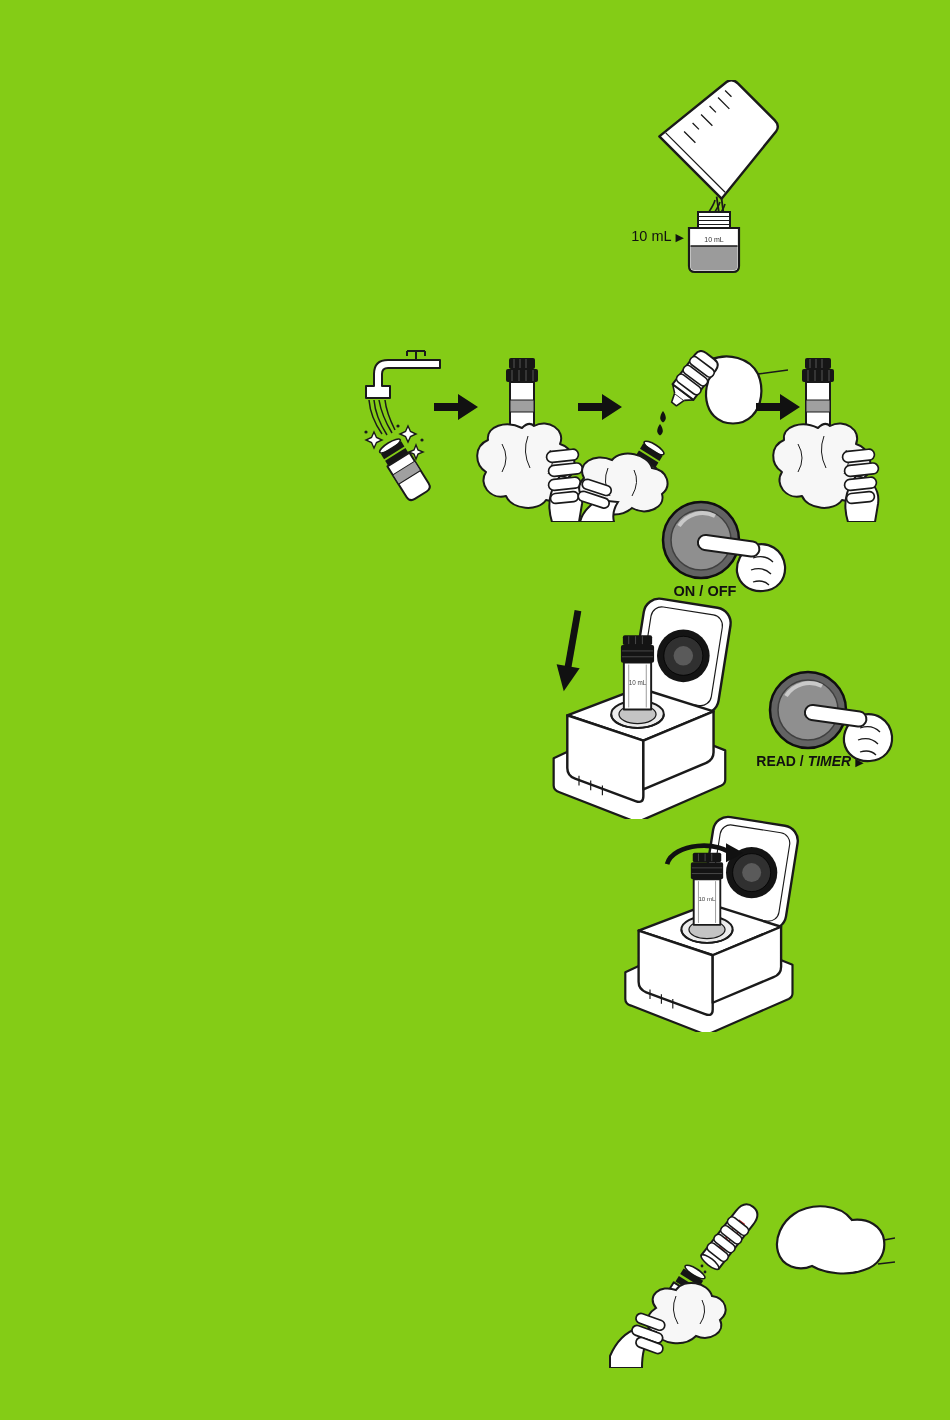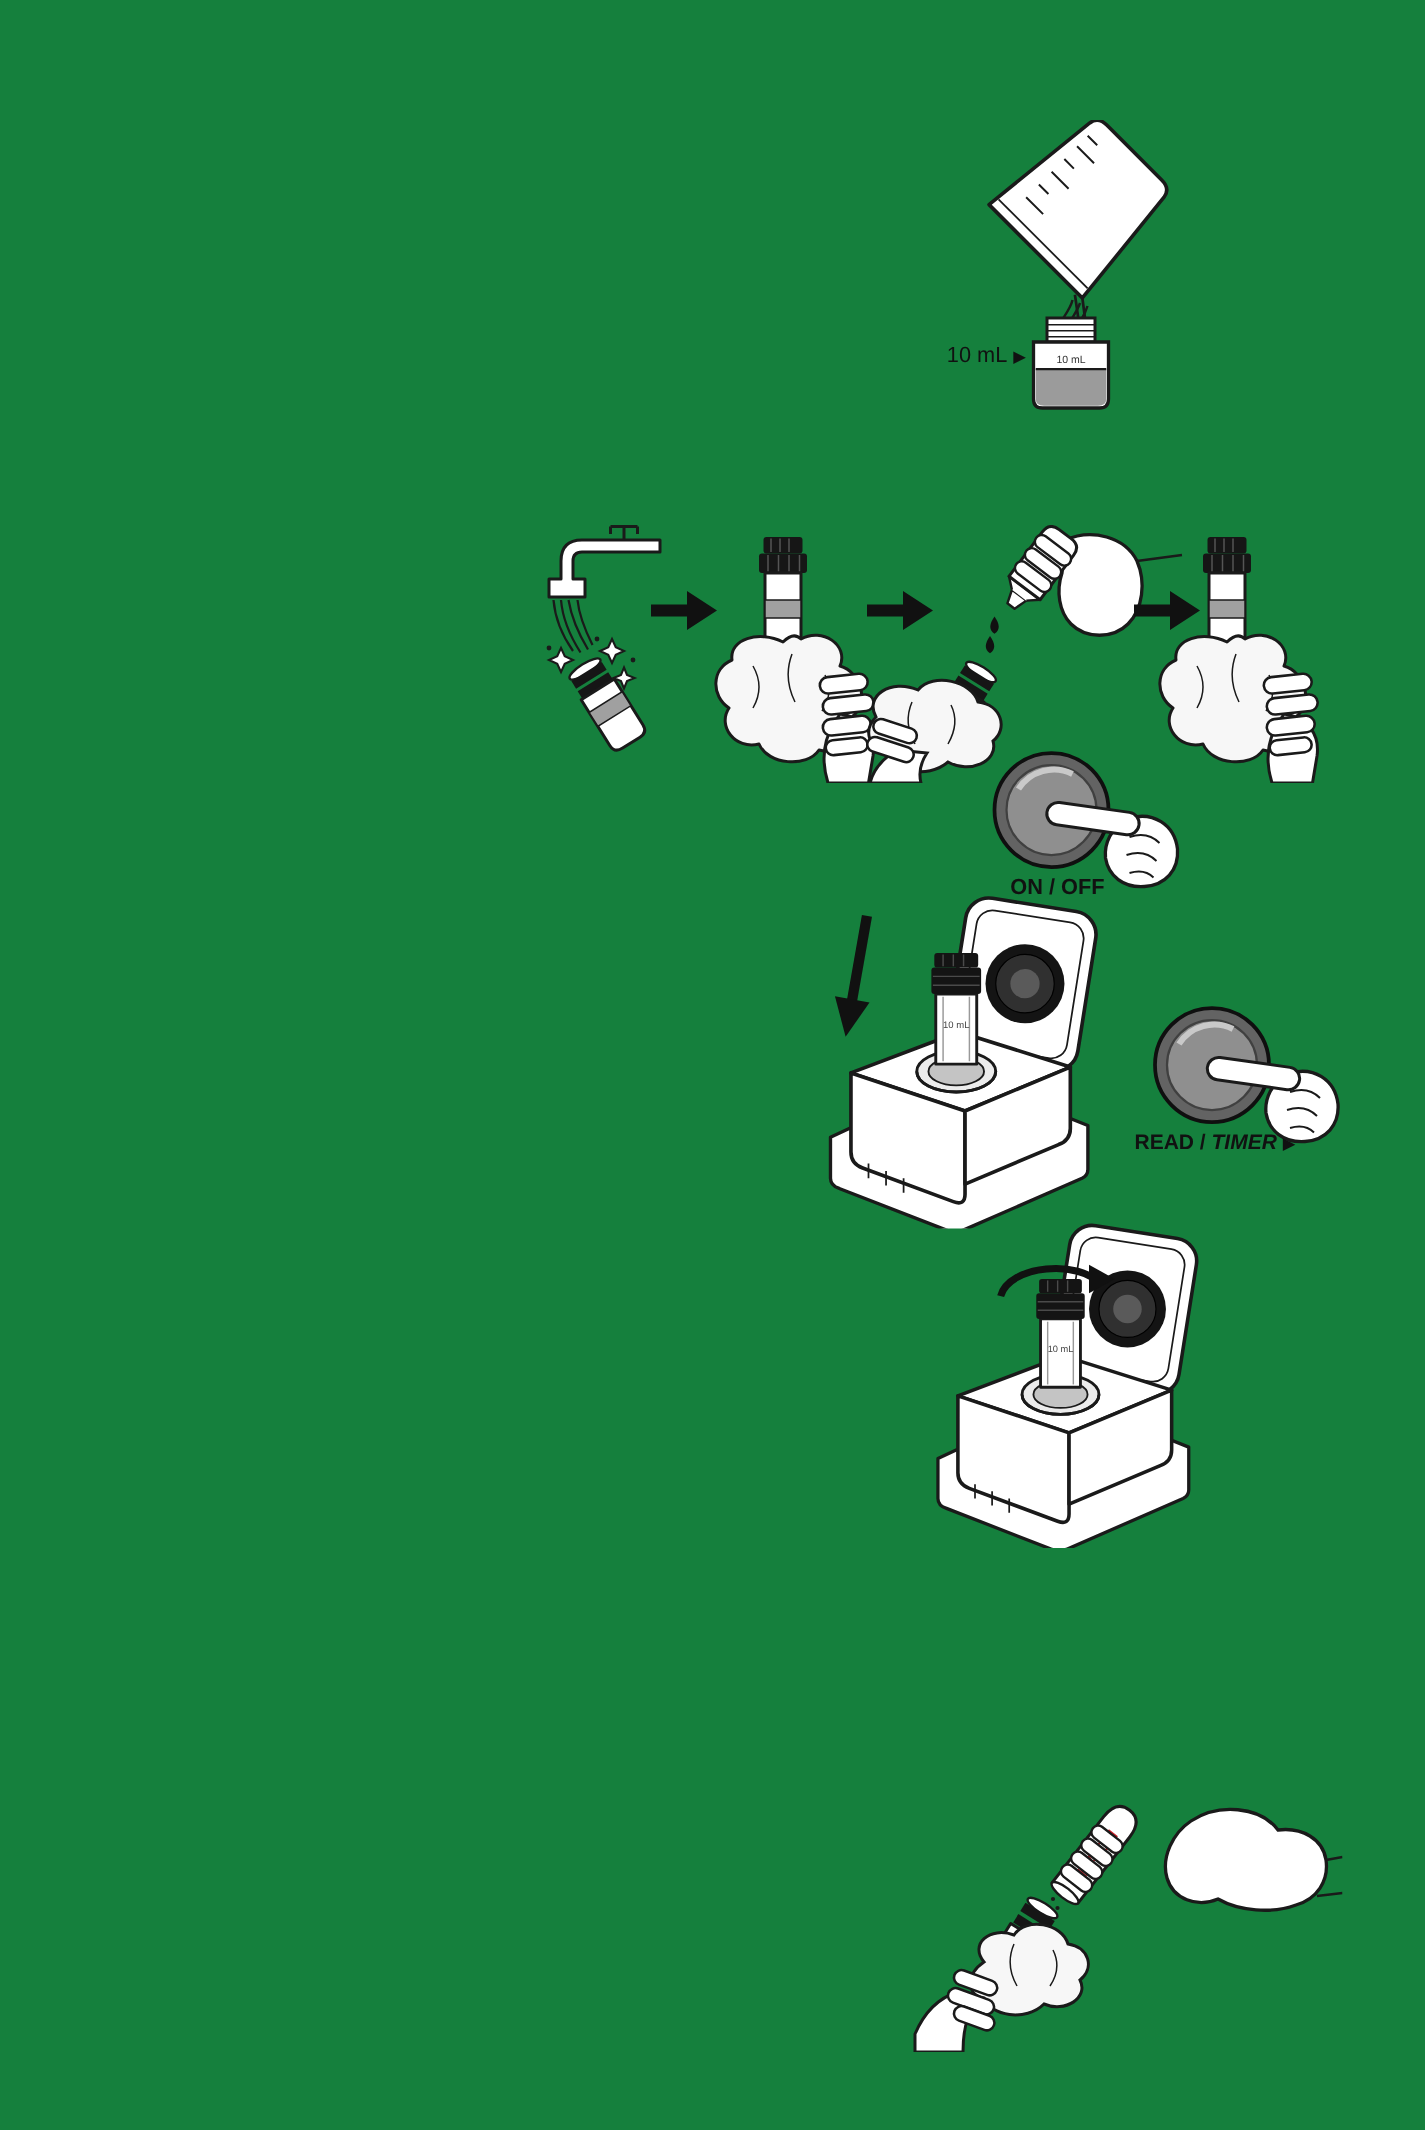--- a/index.html
+++ b/index.html
@@ -1,16 +1,16 @@
 <!DOCTYPE html>
 <html><head>
 <meta charset="utf-8">
 <style>
   html,body{margin:0;padding:0;background:#e8e8e8;}
-  .page{position:relative;width:950px;height:1420px;background:#15803d;margin:0 auto;overflow:hidden;}
+  .page{position:relative;width:950px;height:1420px;background:#84cc16;margin:0 auto;overflow:hidden;}
   .illus{position:absolute;}
   svg text{font-family:"Liberation Sans","DejaVu Sans",sans-serif;}
   .btn-label{font-weight:bold;fill:#111;}
 </style>
 </head>
 <body>
 
 <div class="page">
 
   <svg width="0" height="0" style="position:absolute" aria-hidden="true">

